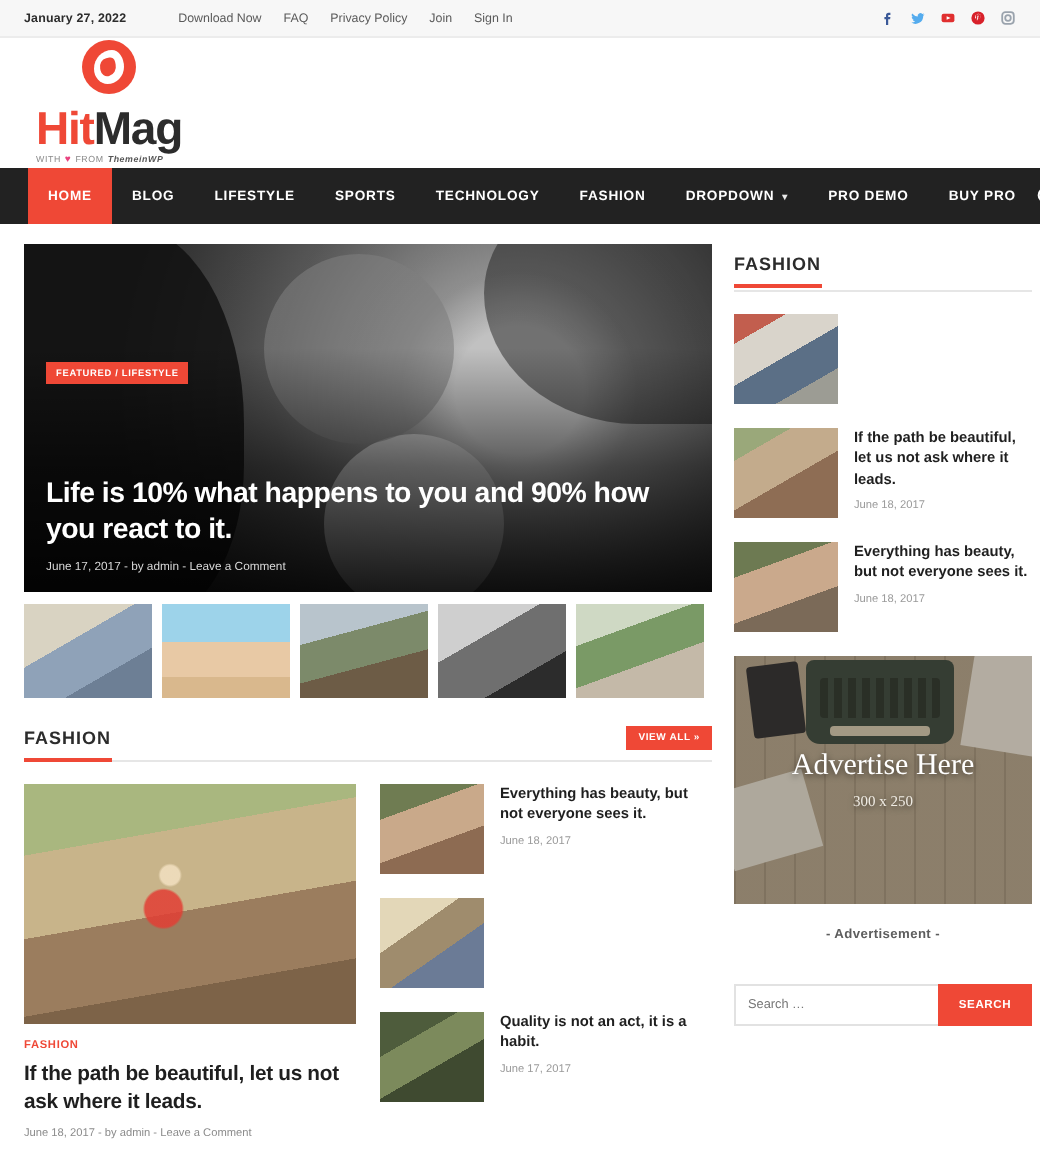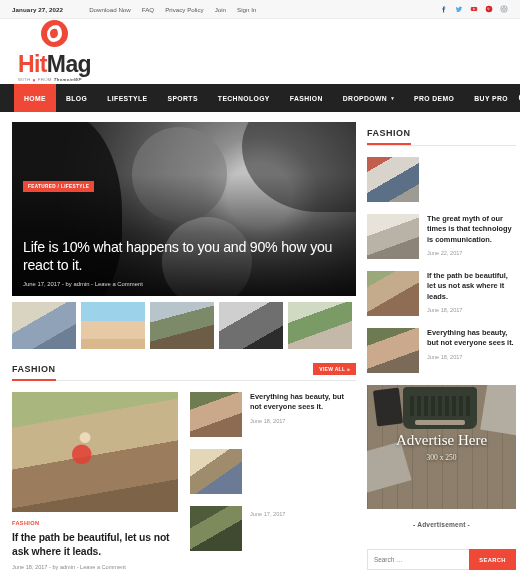--- a/index.html
+++ b/index.html
@@ -80,21 +80,21 @@
     position: absolute; inset: 0;
     background: linear-gradient(to top, rgba(0,0,0,.88) 0%, rgba(0,0,0,.55) 36%, rgba(0,0,0,.05) 70%);
   }
   .hero-body { position: absolute; left: 11px; right: 22px; bottom: 9px; }
   .badge {
     display: inline-block; background: #ef4836; color: #fff;
     font-size: 4.7px; font-weight: bold; letter-spacing: .35px;
     padding: 3px 5px; margin-bottom: 6px;
   }
   .hero-title {
-    font-size: 14.2px; font-weight: normal; color: #ffffff; line-height: 1.28;
+    font-size: 14.2px; font-weight: bold; color: #ffffff; line-height: 1.28;
     letter-spacing: -.25px;
     margin-top: 40px;
   }
   .hero-meta { font-size: 5.9px; color: #d8d8d8; margin-top: 7px; }
 
   
   .thumbs { display: flex; gap: 5px; padding: 6px 0 0 0; }
   .thumb { width: 64px; height: 47px; flex: none; overflow: hidden; position: relative; }
 
   
@@ -362,48 +362,40 @@
         <article class="fa-item">
           <div class="fa-item-img">
               <div class="ph" style="background:linear-gradient(145deg,#e3d7b8 0 34%,#9f8c6d 34% 60%,#6b7b96 60%);"></div>
             </div>
         </article>
         <article class="fa-item">
           <div class="fa-item-img">
               <div class="ph" style="background:linear-gradient(150deg,#4e5c3c 0 30%,#7c8a5c 30% 58%,#3f4a30 58%);"></div>
             </div>
           <div class="fa-item-txt">
+            <h4 class="fa-item-title">Quality is not an act, it is a habit.</h4>
             <div class="fa-item-date">June 17, 2017</div>
           </div>
         </article>
       </div>
     </div>
   </div>
 
   <aside class="col-side">
 
     <div class="side-head">
       <span class="side-title">FASHION</span>
     </div>
 
     <article class="tr-item">
       <div class="tr-img">
           <div class="ph" style="background:linear-gradient(150deg,#c25e4e 0 20%,#d9d4cb 20% 48%,#5b6f86 48% 76%,#9c9c94 76%);"></div>
         </div>
     </article>
 
-    <article class="tr-item">
-      <div class="tr-img">
-          <div class="ph" style="background:linear-gradient(160deg,#e7e2da 0 35%,#b9b2a6 35% 65%,#8c8478 65%);"></div>
-        </div>
-      <div class="tr-txt">
-        <h4 class="tr-title">The great myth of our times is that technology is communication.</h4>
-        <div class="tr-date">June 22, 2017</div>
-      </div>
-    </article>
 
     <article class="tr-item">
       <div class="tr-img">
           <div class="ph" style="background:linear-gradient(150deg,#9aa87a 0 22%,#c3ab8c 22% 55%,#8e6d54 55%);"></div>
         </div>
       <div class="tr-txt">
         <h4 class="tr-title">If the path be beautiful, let us not ask where it leads.</h4>
         <div class="tr-date">June 18, 2017</div>
       </div>
     </article>

